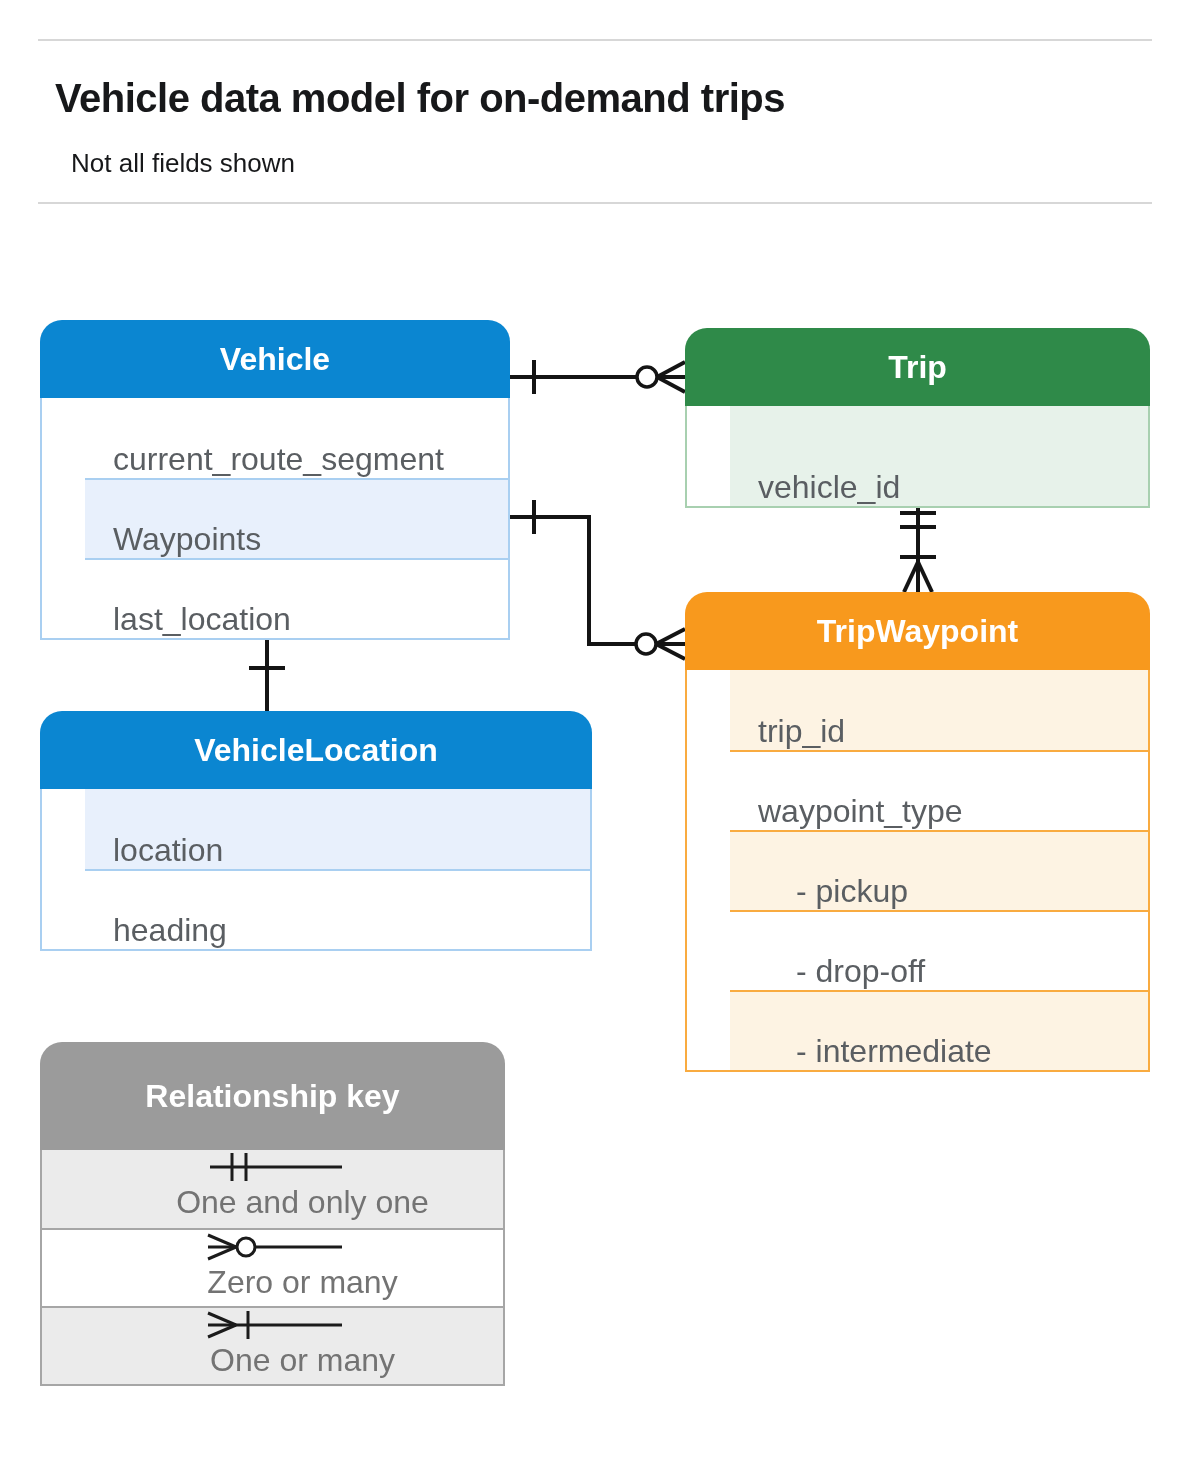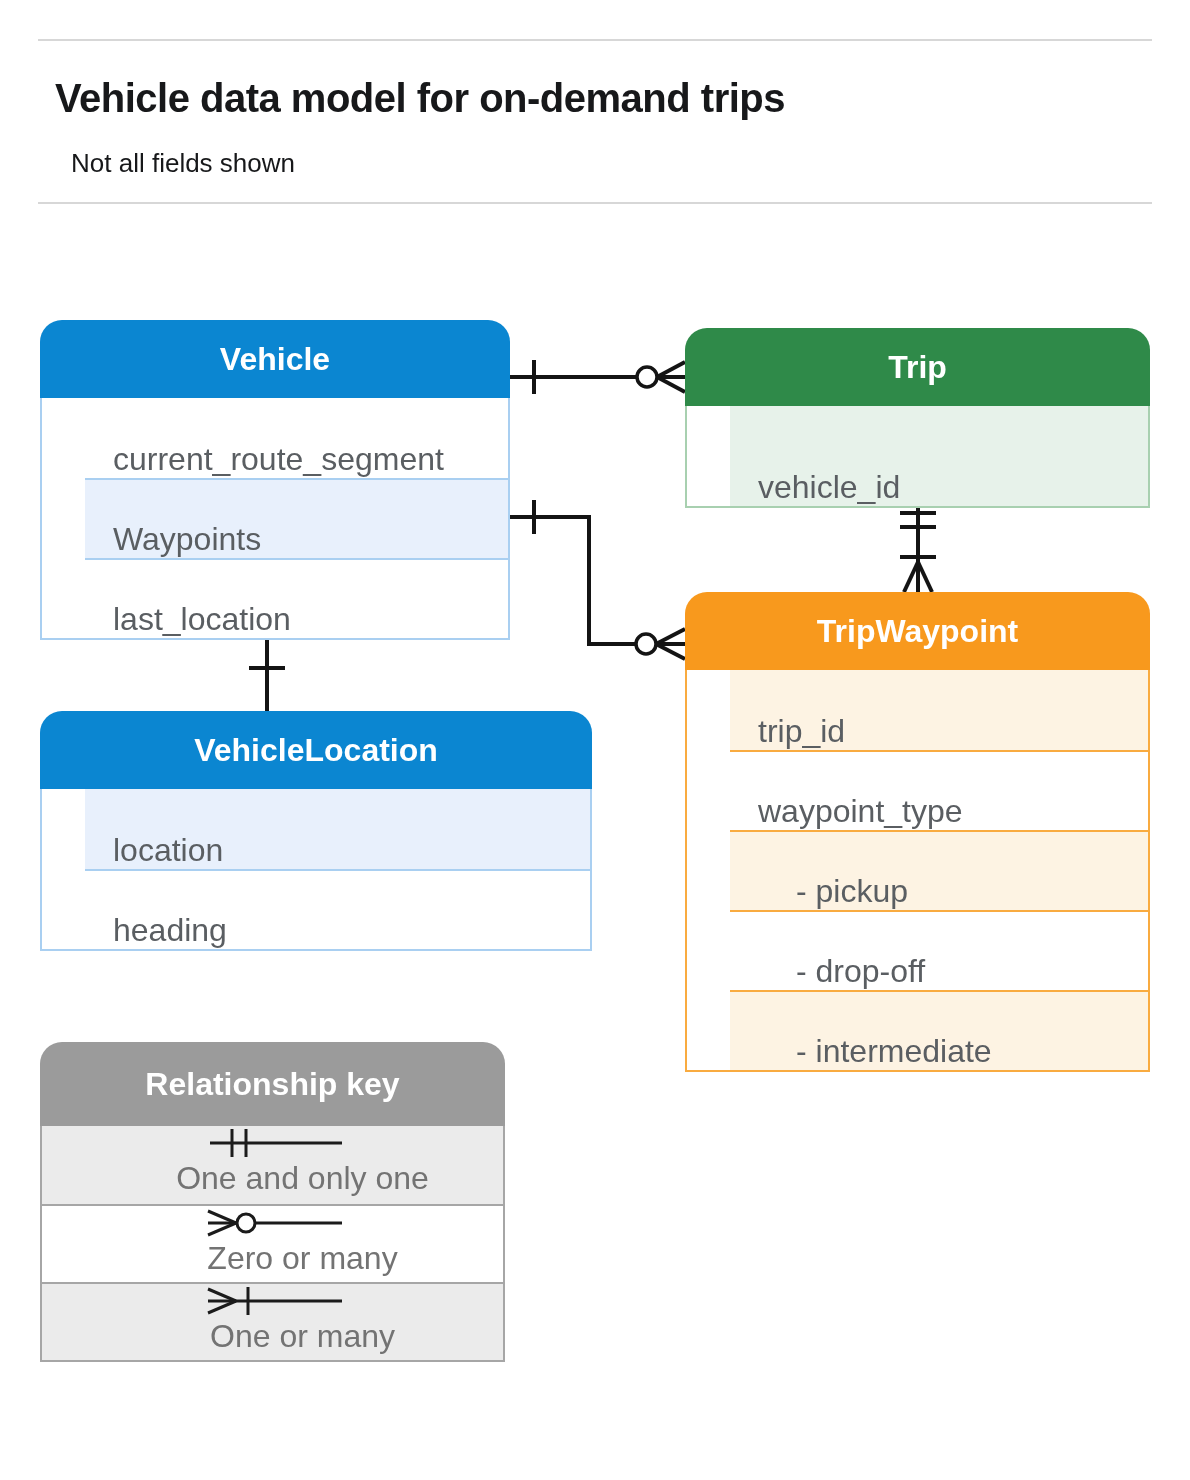--- a/index.html
+++ b/index.html
@@ -17,21 +17,21 @@
   .connectors *{stroke:var(--connector,#141414);fill:none;stroke-width:4;}
   .connectors .dot{fill:#ffffff;stroke-width:3.5;}
 
   .entity{position:absolute;}
   .entity.blue{--head:var(--blue-header,#0b86d1);--tint:var(--blue-row,#e8f0fc);--bd:var(--blue-border,#a9cff1);}
   .entity.green{--head:var(--green-header,#2f8a49);--tint:var(--green-row,#e7f2ea);--bd:var(--green-border,#a8d0b0);}
   .entity.orange{--head:var(--orange-header,#f8991d);--tint:var(--orange-row,#fdf3e3);--bd:var(--orange-border,#f9ab40);}
   .entity.gray{--head:var(--gray-header,#9b9b9b);--tint:var(--gray-row,#ebebeb);--bd:var(--gray-border,#a6a6a6);}
 
   .ehead{height:78px;border-radius:22px 22px 0 0;background:var(--head);display:flex;align-items:center;justify-content:center;color:#fff;font-size:32px;font-weight:700;}
-  .ehead.tall{height:84px;}
+  .ehead.tall{height:108px;}
   .erows{border:2px solid var(--bd);border-top:none;background:#fff;}
   .erow{height:80px;display:flex;align-items:flex-end;padding-left:28px;font-size:32px;color:var(--field-text,#5a5e62);background:#fff;box-sizing:border-box;margin-left:43px;}
   .erow + .erow{border-top:2px solid var(--bd);}
   .erow.indent{padding-left:66px;}
   .erow.tallrow{height:100px;}
   .shade-even .erow:nth-child(even){background:var(--tint);}
   .shade-odd .erow:nth-child(odd){background:var(--tint);}
 
   .lrow{height:78px;display:flex;align-items:center;padding-left:16px;box-sizing:border-box;background:#fff;flex-direction:column;}
   .lrow + .lrow{border-top:2px solid var(--bd);}

